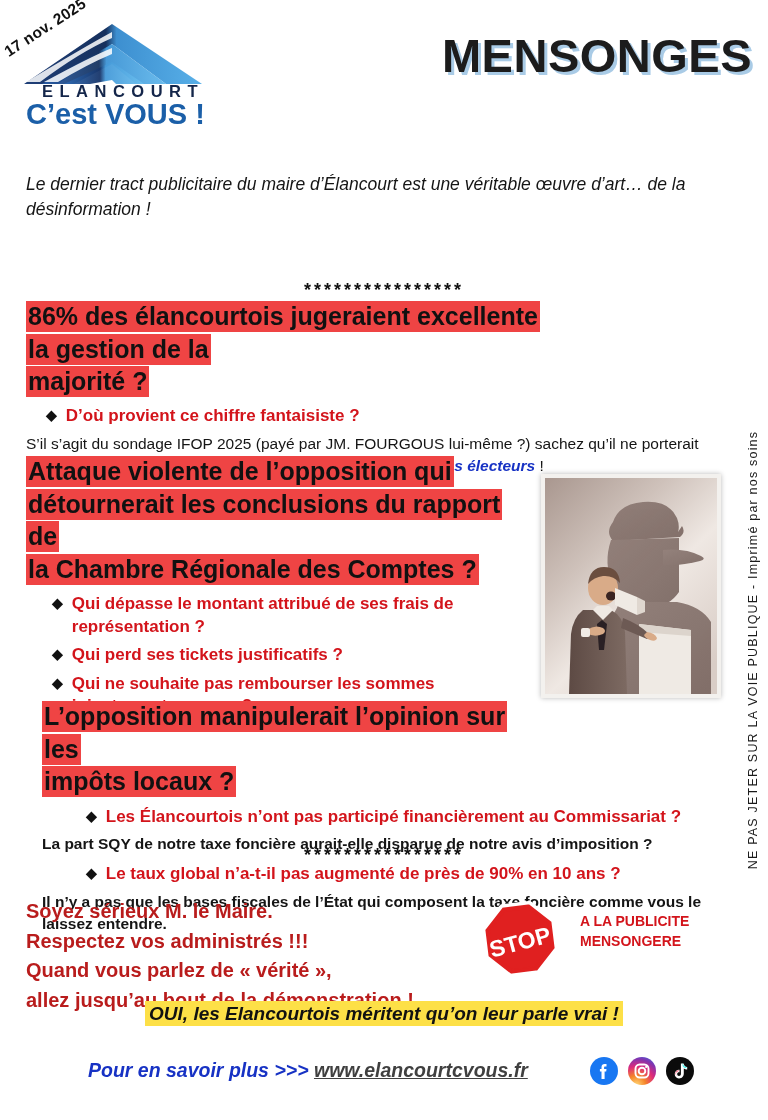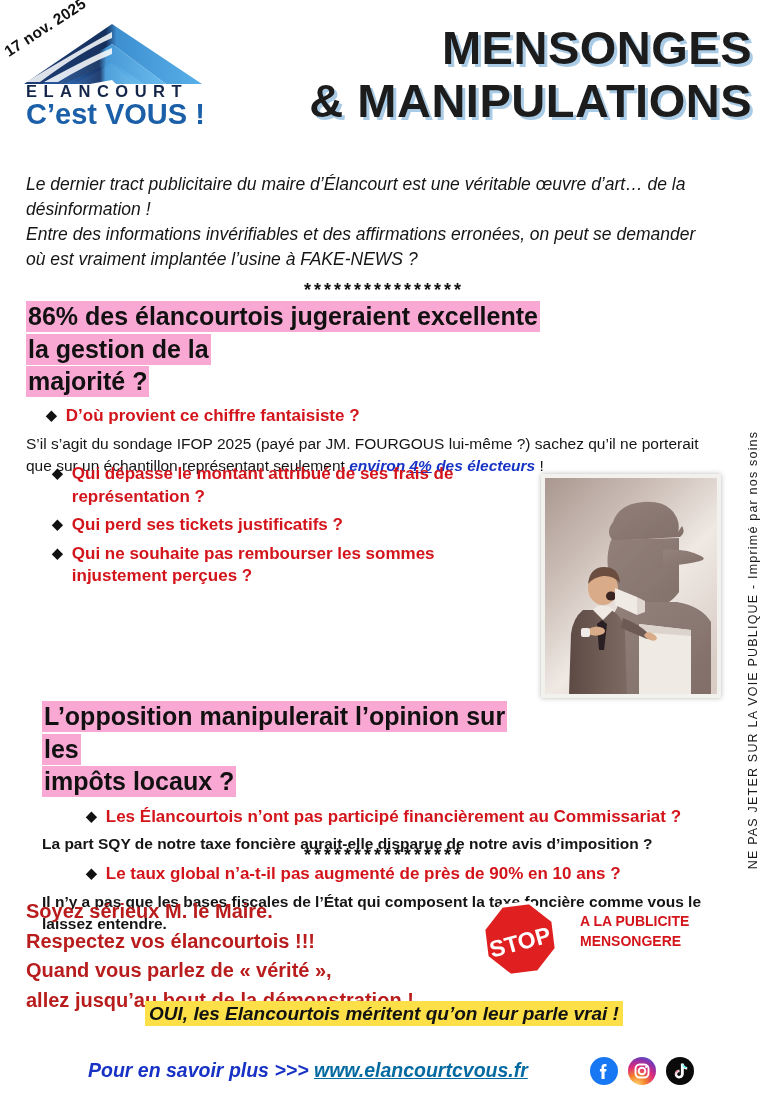--- a/index.html
+++ b/index.html
@@ -41,21 +41,21 @@
     letter-spacing: 0.2px;
     white-space: nowrap;
   }
   #logo-mark {
     position: absolute;
     left: 8px; top: 10px;
     width: 200px; height: 78px;
   }
   #logo-name {
     position: absolute;
-    left: 18px; top: 74px;
+    left: 34px; top: 74px;
     font-size: 16.5px;
     font-weight: 700;
     letter-spacing: 6.5px;
     color: #14264a;
     white-space: nowrap;
   }
   #logo-slogan {
     position: absolute;
     left: 18px; top: 90px;
     font-size: 29px;
@@ -73,20 +73,21 @@
     text-align: right;
   }
   .title-line {
     font-size: 47px;
     font-weight: 800;
     letter-spacing: 0.5px;
     line-height: 1.12;
     color: #1c1c1c;
     text-shadow: 3px 3px 0 #a9cbe6;
     white-space: nowrap;
+    margin-top: 8px;
   }
 
   
   #intro {
     position: absolute;
     left: 26px; top: 172px;
     width: 690px;
   }
   #intro p {
     margin: 0;
@@ -108,21 +109,21 @@
   #stars-2 { position: absolute; left: 0; top: 845px; width: 768px; }
 
   
   .hl-heading {
     font-size: 25px;
     font-weight: 700;
     line-height: 1.30;
     color: #111111;
   }
   .hl-heading span.ln {
-    background: #f9a8d4;
+    background: #ef4444;
     box-decoration-break: clone;
     -webkit-box-decoration-break: clone;
     padding: 1px 2px 2px 2px;
     display: inline;
   }
   .hl-heading .ln-row { display: block; }
 
   .bullet {
     display: flex;
     align-items: flex-start;
@@ -238,21 +239,21 @@
   #footer-text {
     position: absolute;
     left: 88px; top: 4px;
     font-size: 19.5px;
     font-style: italic;
     font-weight: 700;
     color: #1732c4;
     white-space: nowrap;
   }
   #footer-text a, #footer-url {
-    color: #0369a1;
+    color: #404040;
     text-decoration: underline;
   }
   #socials {
     position: absolute;
     left: 590px; top: 2px;
     display: flex;
     gap: 10px;
     align-items: center;
   }
   .soc { width: 28px; height: 28px; display: block; }
@@ -317,46 +318,49 @@
           <path d="M28 64 Q76 38 96 30 L96 36 Q72 46 42 64 Z" fill="#ffffff" opacity="0.85"></path>
         </svg>
       </div>
 
       <div id="logo-name">ELANCOURT</div>
       <div id="logo-slogan">C’est VOUS !</div>
     </div>
 
     <div id="title-block">
       <div class="title-line">MENSONGES</div>
-      <div class="title-line">&amp; MANIPULATIONS</div>
     </div>
   </div>
 
   <div id="intro">
     <p>Le dernier tract publicitaire du maire d’Élancourt est une véritable œuvre d’art… de la désinformation !</p>
-    <p>Entre des informations invérifiables et des affirmations erronées, on peut se demander où est vraiment implantée l’usine à FAKE-NEWS ?</p>
   </div>
 
   <div id="stars-1" class="stars">****************</div>
 
   <div id="sec1">
     <div class="hl-heading">
       <span class="ln-row"><span class="ln">86% des élancourtois jugeraient excellente la gestion de la</span></span>
       <span class="ln-row"><span class="ln">majorité ?</span></span>
     </div>
 
     <div class="bullet">
       <span class="dia">◆</span>
       <span>D’où provient ce chiffre fantaisiste ?</span>
     </div>
 
     <div class="plain"><span>S’il s’agit du sondage IFOP 2025 (payé par JM. FOURGOUS lui-même ?) sachez qu’il ne porterait que sur un échantillon représentant seulement </span><span class="blue-em"><span>environ </span><u>4%</u><span> des électeurs</span></span><span> !</span></div>
   </div>
 
   <div id="sec2">
+    <div class="hl-heading">
+      <span class="ln-row"><span class="ln">Attaque violente de l’opposition qui</span></span>
+      <span class="ln-row"><span class="ln">détournerait les conclusions du rapport de</span></span>
+      <span class="ln-row"><span class="ln">la Chambre Régionale des Comptes ?</span></span>
+    </div>
 
     <div class="bullets">
       <div class="bullet">
         <span class="dia">◆</span>
         <span>Qui dépasse le montant attribué de ses frais de représentation ?</span>
       </div>
       <div class="bullet">
         <span class="dia">◆</span>
         <span>Qui perd ses tickets justificatifs ?</span>
       </div>
@@ -446,21 +450,21 @@
       <span class="dia">◆</span>
       <span>Le taux global n’a-t-il pas augmenté de près de 90% en 10 ans ?</span>
     </div>
     <div class="plain">Il n’y a pas que les bases fiscales de l’État qui composent la taxe foncière comme vous le laissez entendre.</div>
   </div>
 
   <div id="stars-2" class="stars">****************</div>
 
   <div id="closing">
     <div class="cl-line">Soyez sérieux M. le Maire.</div>
-    <div class="cl-line">Respectez vos élancourtois !!!</div>
+    <div class="cl-line">Respectez vos administrés !!!</div>
     <div class="cl-line">Quand vous parlez de « vérité »,</div>
     <div class="cl-line">allez jusqu’au bout de la démonstration !</div>
   </div>
 
   <div id="stop-block">
     <div id="stop-sign">
       <svg viewBox="0 0 78 78" width="78" height="78" aria-hidden="true">
         <g transform="rotate(-7 39 39)">
           <polygon points="25,4 53,4 74,25 74,53 53,74 25,74 4,53 4,25" fill="#e02020" stroke="#ffffff" stroke-width="3.5"></polygon>
           <polygon points="25,4 53,4 74,25 74,53 53,74 25,74 4,53 4,25" fill="none" stroke="#e02020" stroke-width="1.5" transform="scale(0.84) translate(7.4 7.4)"></polygon>

